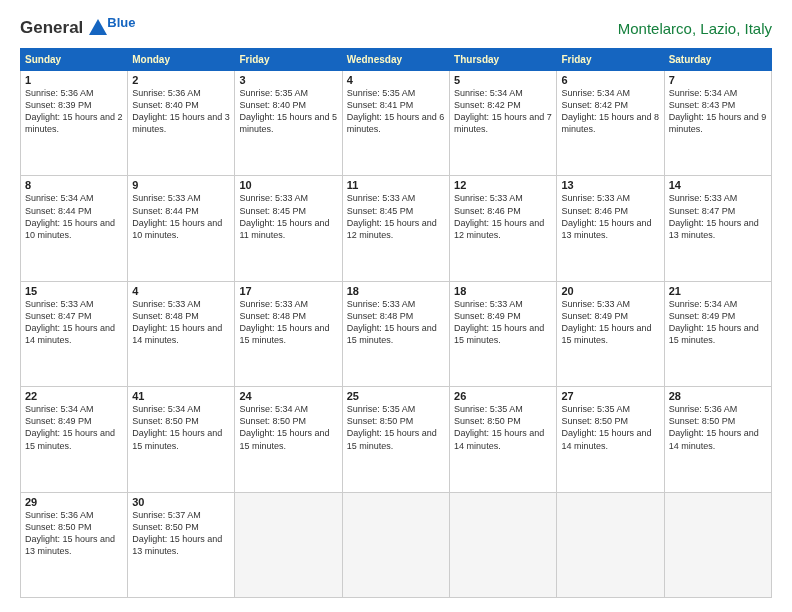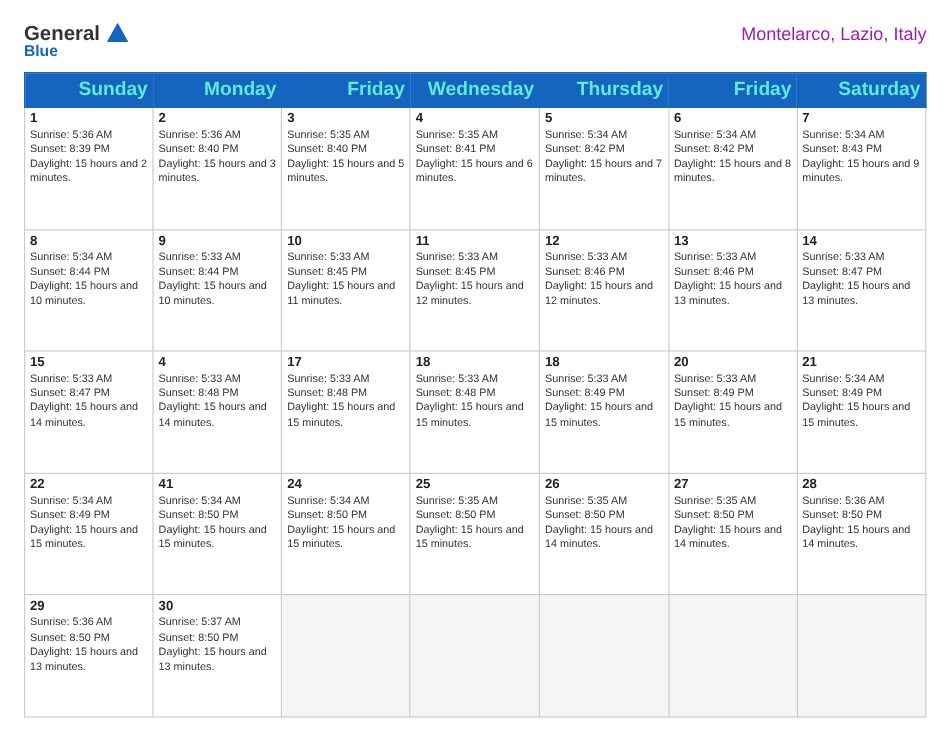--- a/index.html
+++ b/index.html
@@ -18,21 +18,21 @@
       flex-direction: column;
     }
     .header {
       display: flex;
       justify-content: space-between;
       align-items: flex-start;
       margin-bottom: 10px;
     }
     .logo {
       display: flex;
-      flex-direction: column;
+      flex-direction: row;
       align-items: flex-start;
     }
     .logo-text-row {
       display: flex;
       align-items: center;
       gap: 2px;
     }
     .logo-triangle {
       width: 0;
       height: 0;
@@ -46,35 +46,35 @@
       text-align: right;
     }
     .month-title {
       font-size: 32px;
       font-weight: bold;
       color: #333;
       line-height: 1.1;
     }
     .location {
       font-size: 15px;
-      color: #a21caf;
+      color: #15803d;
       margin-top: 2px;
     }
     .calendar {
       width: 100%;
       border-collapse: collapse;
       flex: 1;
     }
     .calendar th {
       background: #1565c0;
-      color: #5eead4;
-      font-size: 16px;
+      color: #fef9c3;
+      font-size: 10px;
       font-weight: bold;
       padding: 5px 4px;
-      text-align: right;
+      text-align: left;
       border: 1px solid #1565c0;
     }
     .calendar td {
       border: 1px solid #ccc;
       vertical-align: top;
       padding: 3px 4px;
       width: 108px;
       font-size: 9.5px;
       color: #333;
       background: #fff;

